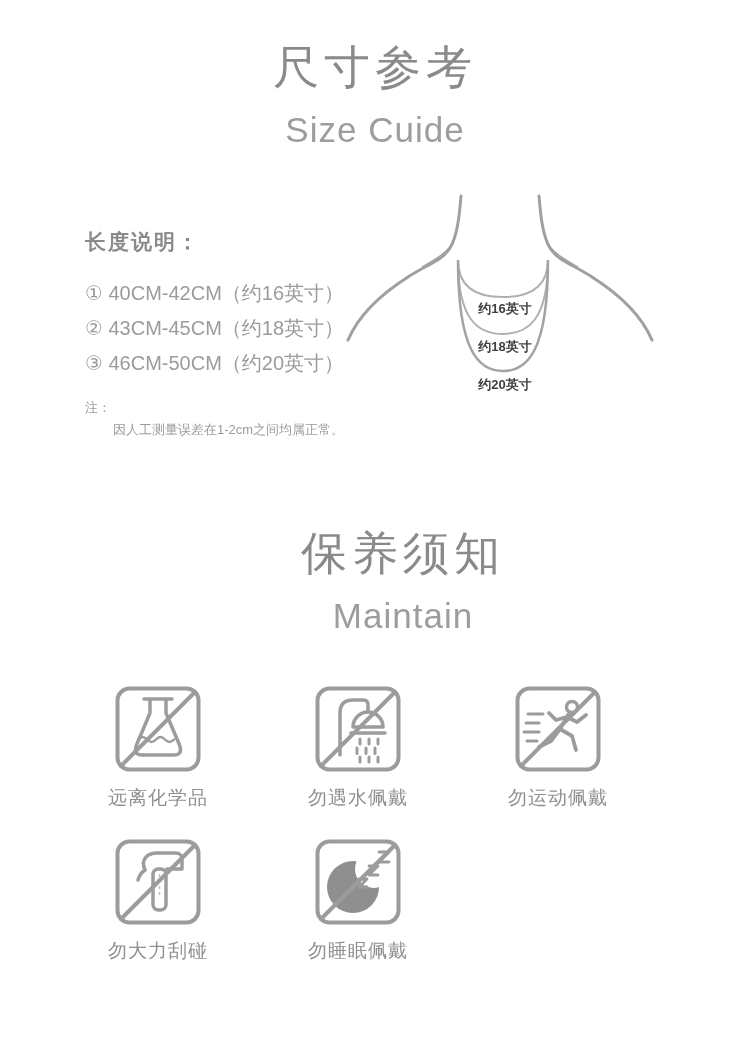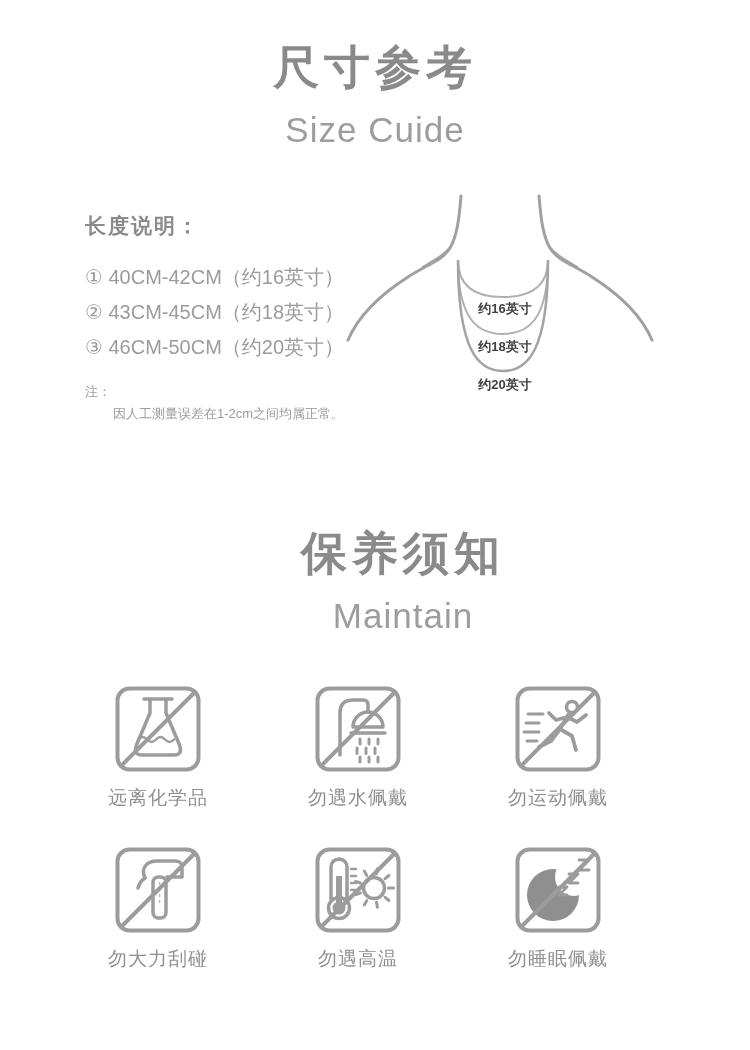--- a/index.html
+++ b/index.html
@@ -1,32 +1,32 @@
 <!DOCTYPE html>
 <html><head>
 <meta charset="utf-8">
 <style>
   html,body{margin:0;padding:0;background:#fff;}
   .canvas{
     position:relative;width:750px;height:1050px;background:#ffffff;overflow:hidden;
     font-family:"Liberation Sans","DejaVu Sans",sans-serif;
   }
   .title-group{position:absolute;left:0;width:750px;text-align:center;}
-  .title-cn{font-size:46px;font-weight:bold;color:#8a8a8a;letter-spacing:5px;line-height:1.1;}
+  .title-cn{font-size:46px;font-weight:normal;color:#8a8a8a;letter-spacing:5px;line-height:1.1;}
   .title-en{font-size:35px;font-weight:normal;color:#9d9d9d;letter-spacing:1px;margin-top:17px;}
-  .length-block{position:absolute;left:85px;top:212px;width:260px;}
+  .length-block{position:absolute;left:85px;top:228px;width:260px;}
   .length-heading{font-size:21px;font-weight:bold;color:#8a8a8a;letter-spacing:2px;margin:0 0 20px 0;}
   .length-item{font-size:20px;color:#9b9b9b;line-height:35px;white-space:nowrap;}
   .length-note{margin-top:16px;font-size:13px;color:#9b9b9b;line-height:22px;display:flex;}
   .note-prefix{flex:0 0 auto;margin-right:2px;}
   .neck-figure{position:absolute;left:338px;top:190px;text-align:right;}
   .neck-label{font-size:13px;font-weight:bold;fill:#3f3f3f;}
   .maintain-grid{
     position:absolute;left:58px;top:686px;width:600px;
-    display:grid;grid-template-columns:repeat(3,200px);row-gap:36px;
+    display:grid;grid-template-columns:repeat(3,200px);row-gap:28px;
   }
   .icon-cell{display:flex;flex-direction:column;align-items:center;}
   .icon-label{font-size:19px;color:#8f8f8f;letter-spacing:1px;margin-top:13px;line-height:26px;}
   svg{display:block;}
   .pict{stroke:#9c9c9c;fill:none;stroke-linecap:round;stroke-linejoin:round;}
 </style>
 </head>
 <body>
 
 <div class="canvas">
@@ -115,34 +115,20 @@
         <path class="pict" stroke-width="3.5" d="M30 31 c-5 -11 3 -17 12 -17 h18 c5 0 7 2 7 7 v9 h-15"></path>
         <path class="pict" stroke-width="3.5" d="M30 31 c-3 2 -6 6 -7 10"></path>
         <rect class="pict" x="38" y="30" width="13" height="41" rx="5.5" stroke-width="3.5"></rect>
         <line x1="44.5" y1="35" x2="44.5" y2="58" stroke="#bdbdbd" stroke-width="1.5" stroke-dasharray="3 3"></line>
         <rect class="pict" x="2.5" y="2.5" width="81" height="81" rx="12" stroke-width="4"></rect>
         <line class="pict" x1="6" y1="80" x2="80" y2="6" stroke-width="4"></line>
       </svg>
       <div class="icon-label">勿大力刮碰</div>
     </div>
 
-    <div class="icon-cell">
-      <svg width="86" height="86" viewBox="0 0 86 86">
-        <path class="pict" stroke-width="3.5" d="M16 52 V20 a8 8 0 0 1 16 0 v32"></path>
-        <circle class="pict" cx="24" cy="61" r="10.5" stroke-width="3.5"></circle>
-        <rect x="21" y="29" width="6" height="28" fill="#9c9c9c"></rect>
-        <circle cx="24" cy="61" r="6.5" fill="#9c9c9c"></circle>
-        <path class="pict" stroke-width="2.4" d="M36 22 h5 M36 29 h5 M36 36 h5 M36 43 h5"></path>
-        <circle class="pict" cx="59" cy="41" r="10.5" stroke-width="3.5"></circle>
-        <path class="pict" stroke-width="3" d="M73.5 41 h5 M70.1 50.3 L73.9 53.5 M61.5 55.3 L62.4 60.2 M51.8 53.6 L49.3 57.9 M45.4 46 L40.7 47.7 M45.4 36 L40.7 34.3 M51.8 28.4 L49.3 24.1 M61.5 26.7 L62.4 21.8 M70.1 31.7 L73.9 28.5"></path>
-        <rect class="pict" x="2.5" y="2.5" width="81" height="81" rx="12" stroke-width="4"></rect>
-        <line class="pict" x1="6" y1="80" x2="80" y2="6" stroke-width="4"></line>
-      </svg>
-      <div class="icon-label">勿遇高温</div>
-    </div>
 
     <div class="icon-cell">
       <svg width="86" height="86" viewBox="0 0 86 86">
         <circle cx="38" cy="48" r="26" fill="#8f8f8f"></circle>
         <circle cx="59" cy="30" r="19" fill="#ffffff"></circle>
         <path class="pict" stroke-width="2.8" d="M44 40 h8 l-8 8 h8"></path>
         <path class="pict" stroke-width="2.8" d="M54 27 h9 l-9 9 h9"></path>
         <path class="pict" stroke-width="2.8" d="M64 13 h10 l-10 10 h10"></path>
         <rect class="pict" x="2.5" y="2.5" width="81" height="81" rx="12" stroke-width="4"></rect>
         <line class="pict" x1="6" y1="80" x2="80" y2="6" stroke-width="4"></line>

